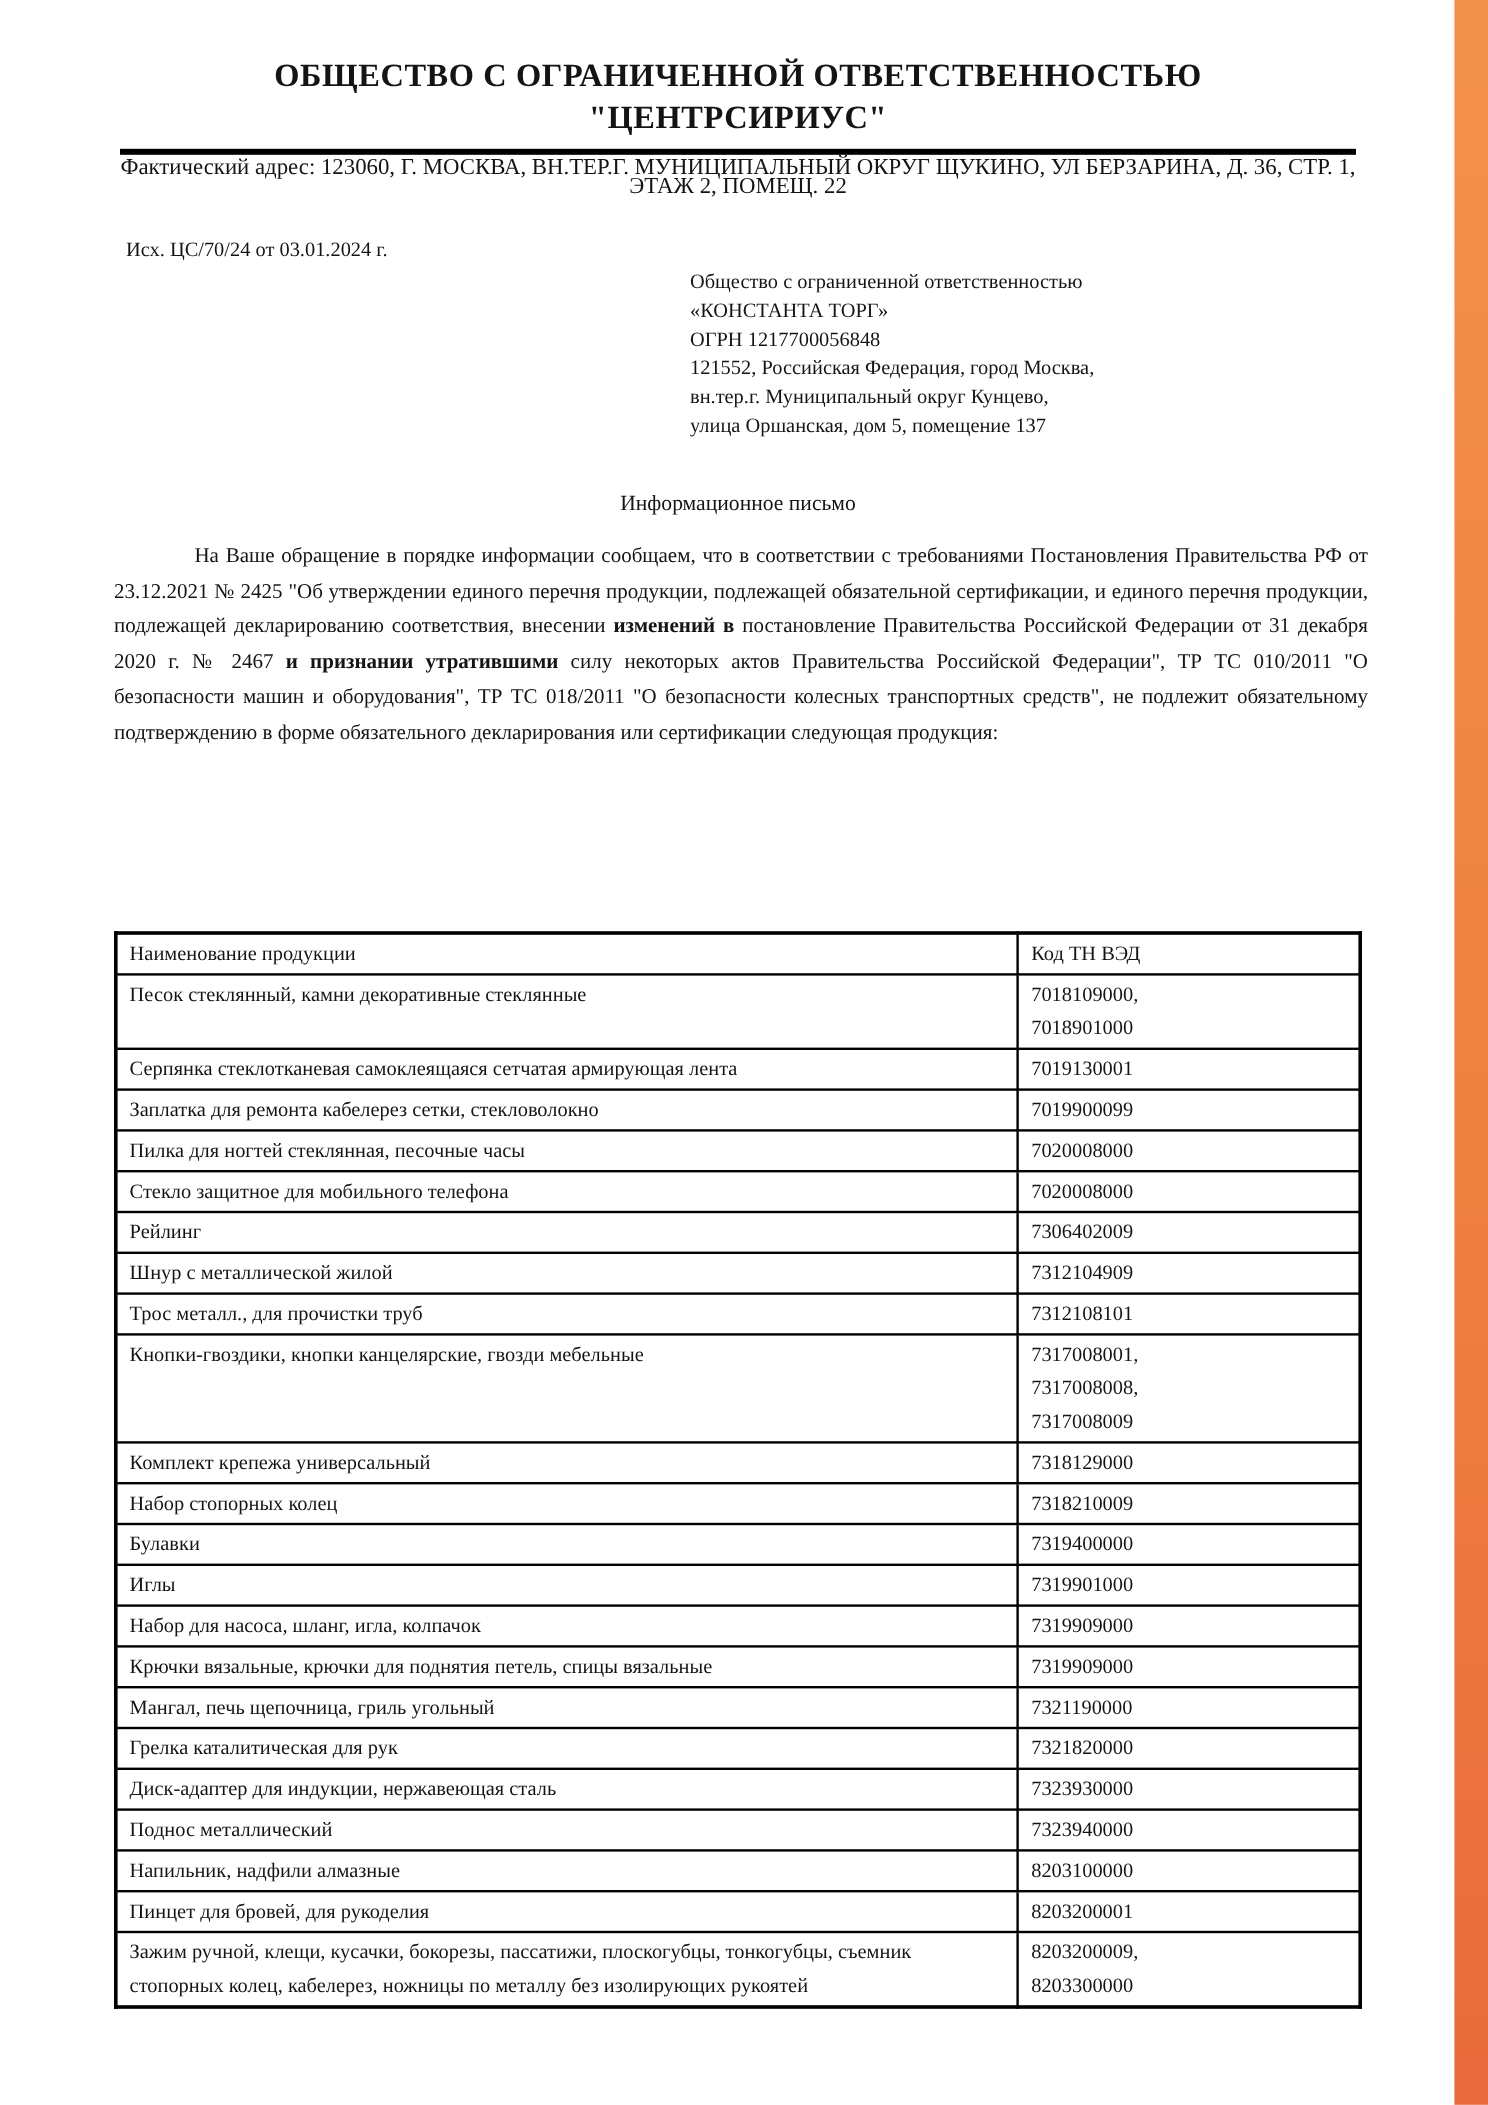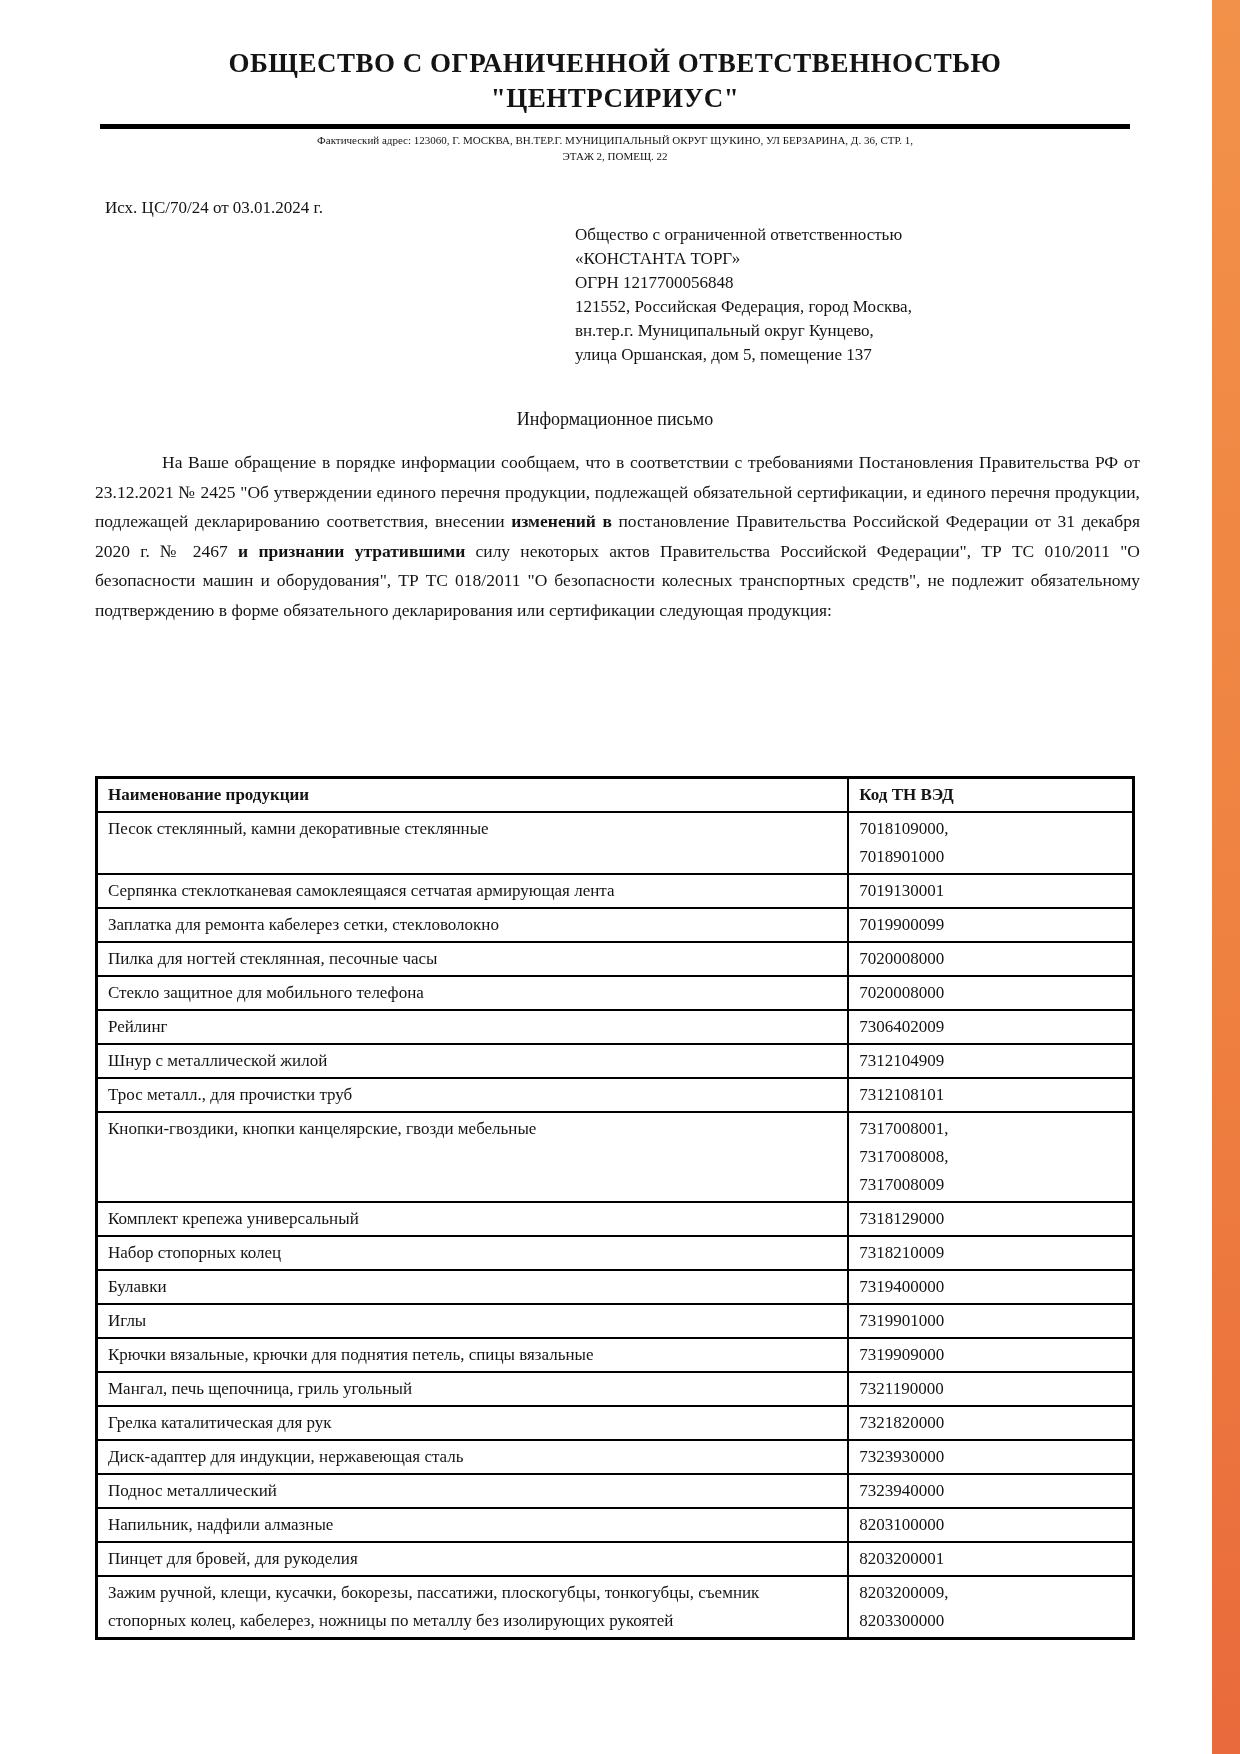--- a/index.html
+++ b/index.html
@@ -22,21 +22,21 @@
     font-size:27px; line-height:35px;
     letter-spacing:0.5px;
     white-space:pre-line;
   }
   .header-divider {
     position:absolute; top:124px; left:100px;
     width:1030px; height:5px; background:#000;
   }
   .company-address {
     position:absolute; top:132px; left:75px; width:1080px;
-    text-align:center; font-size:11px; line-height:16px;
+    text-align:center; font-size:19px; line-height:16px;
     white-space:pre-line;
   }
   .outgoing-reference {
     position:absolute; top:198px; left:105px;
     font-size:17px;
   }
   .recipient-block {
     position:absolute; top:223px; left:575px;
     font-size:17px; line-height:24px;
   }
@@ -59,21 +59,21 @@
     border:3px solid #000;
   }
   table.products-table th, table.products-table td {
     border:2.5px solid #000;
     padding:2px 10px;
     line-height:28px;
     vertical-align:top;
     text-align:left;
     font-weight:normal;
   }
-  table.products-table th { font-weight:bold; }
+  table.products-table th { font-weight:normal; }
   td.code-cell, th.code-col { width:27.5%; white-space:pre-line; }
   .bold-seg { font-weight:bold; }
 </style>
 </head>
 <body>
 
 <div class="accent-stripe"></div>
 
 <div class="company-name">ОБЩЕСТВО С ОГРАНИЧЕННОЙ ОТВЕТСТВЕННОСТЬЮ
 "ЦЕНТРСИРИУС"</div>
@@ -156,20 +156,24 @@
         </tr>
         <tr>
           <td>Булавки</td>
           <td class="code-cell">7319400000</td>
         </tr>
         <tr>
           <td>Иглы</td>
           <td class="code-cell">7319901000</td>
         </tr>
         <tr>
+          <td>Набор для насоса, шланг, игла, колпачок</td>
+          <td class="code-cell">7319909000</td>
+        </tr>
+        <tr>
           <td>Крючки вязальные, крючки для поднятия петель, спицы вязальные</td>
           <td class="code-cell">7319909000</td>
         </tr>
         <tr>
           <td>Мангал, печь щепочница, гриль угольный</td>
           <td class="code-cell">7321190000</td>
         </tr>
         <tr>
           <td>Грелка каталитическая для рук</td>
           <td class="code-cell">7321820000</td>

